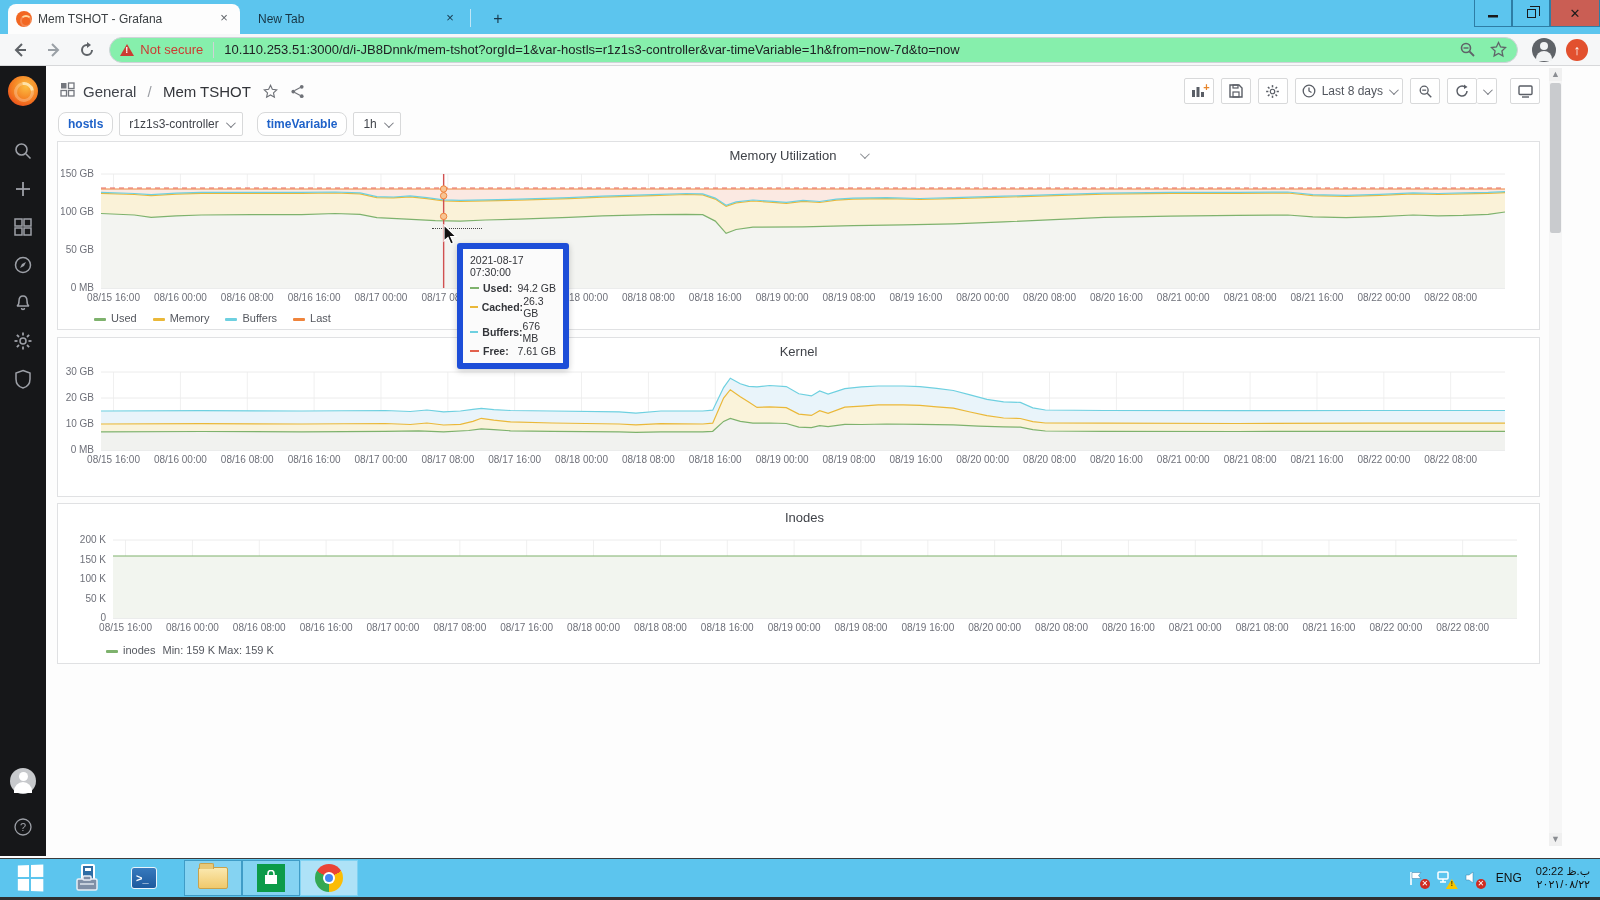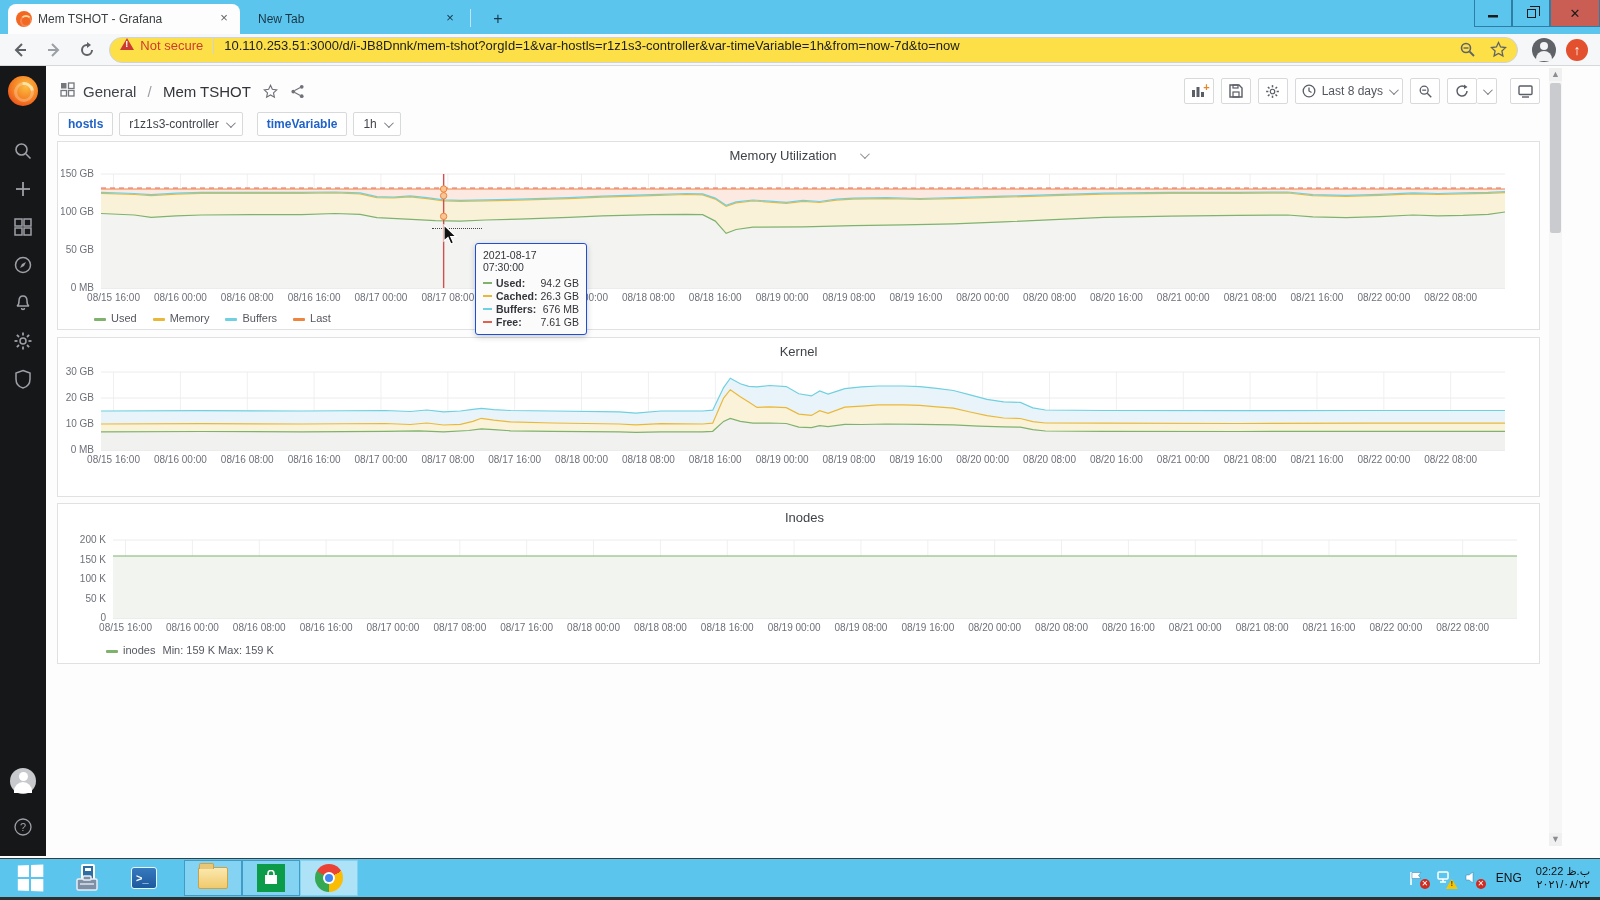--- a/index.html
+++ b/index.html
@@ -19,21 +19,21 @@
   .tabsep { position:absolute; left:470px; top:9px; width:1px; height:18px; background:#bfe6f7; }
   .winbtns { position:absolute; right:0; top:0; display:flex; }
   .winbtn { width:38px; height:27px; border:1px solid #2e7da5; border-top:none; display:flex; align-items:center; justify-content:center; color:#1a1a1a; font-size:12px; background:#5cc5ee; }
   .winbtn.close { background:#ca5e54; width:50px; }
   .restore-glyph { width:9px; height:9px; border:1.5px solid #1a1a1a; position:relative; background:#5cc5ee;}
   .restore-glyph::before{ content:""; position:absolute; left:2px; top:-4px; width:9px; height:9px; border:1.5px solid #1a1a1a; border-bottom:none; border-left:none; }
 
   .toolbar { position:absolute; left:0; top:34px; width:1600px; height:32px; background:#f6f7f8; border-bottom:1px solid #d7d8da; display:flex; align-items:center; }
   .navbtn { width:28px; height:28px; display:flex; align-items:center; justify-content:center; font-size:17px; color:#5f6368; margin-left:6px; }
   .navbtn.disabled { color:#b9bdc1; }
-  .omnibox { position:relative; margin-left:8px; width:1420px; height:26px; background:#fde047; border:1px solid #cfd3d8; border-radius:13px; display:flex; padding:0 10px; }
+  .omnibox { position:relative; margin-left:8px; width:1420px; height:26px; background:#86efac; border:1px solid #cfd3d8; border-radius:13px; display:flex; align-items:center; padding:0 10px; }
   .warn-tri { width:0; height:0; border-left:7px solid transparent; border-right:7px solid transparent; border-bottom:12px solid #cc3b32; position:relative; margin-right:6px; }
   .warn-tri::after { content:"!"; position:absolute; left:-2px; top:1px; color:#fff; font-size:9px; font-weight:bold; }
   .notsecure { color:#cc3b32; font-size:13px; margin-right:10px; }
   .url-sep { width:1px; height:16px; background:#d0d3d6; margin-right:10px; }
   .url { font-size:13px; color:#202124; white-space:nowrap; overflow:hidden; flex:1; }
   .omni-icons { display:flex; align-items:center; gap:14px; margin-left:8px; }
   .avatar-btn { width:24px; height:24px; border-radius:50%; background:#5f6368; margin-left:14px; position:relative; }
   .avatar-btn::before{ content:""; position:absolute; left:8px; top:4px; width:8px; height:8px; border-radius:50%; background:#f1f3f4; }
   .avatar-btn::after{ content:""; position:absolute; left:4px; top:13px; width:16px; height:10px; border-radius:8px 8px 0 0; background:#f1f3f4; }
   .update-btn { width:22px; height:22px; border-radius:50%; background:#e2502e; margin:0 12px 0 10px; color:#fff; display:flex; align-items:center; justify-content:center; font-size:14px; font-weight:bold; }
@@ -54,37 +54,37 @@
   .crumb { font-size:15px; color:#41444b; }
   .crumb .sep { color:#9a9da3; margin:0 7px; }
   .crumb-actions { display:flex; align-items:center; gap:12px; margin-left:12px; color:#6e7177; }
   .hdr-right { margin-left:auto; display:flex; align-items:center; gap:7px; }
   .hbtn { height:26px; min-width:30px; background:#fff; border:1px solid #d8d9da; border-radius:2px; display:flex; align-items:center; justify-content:center; color:#5a5e66; padding:0 6px; position:relative; }
   .hbtn.time { gap:6px; font-size:12px; color:#52565e; }
   .hbtn.chev { min-width:20px; padding:0 3px; margin-left:-7px; border-left:none; }
   .plus-badge { position:absolute; right:3px; top:2px; color:#e8862c; font-size:11px; font-weight:bold; }
 
   .gf-vars { position:absolute; left:12px; top:46px; display:flex; align-items:center; gap:6px; }
-  .var-label { height:24px; display:flex; align-items:center; padding:0 9px; border:1px solid #d8d9da; background:#fff; color:#1f62c9; font-size:12px; font-weight:bold; border-radius:2px; }
+  .var-label { height:24px; display:flex; align-items:center; padding:0 9px; border:1px solid #d8d9da; background:#fff; color:#1f62c9; font-size:12px; font-weight:bold; border-radius:8px; }
   .var-value { height:24px; display:flex; align-items:center; gap:7px; padding:0 9px; border:1px solid #d8d9da; background:#fff; color:#41444b; font-size:12px; border-radius:2px; margin-right:8px; }
   .chev-down { width:7px; height:7px; border-right:1.5px solid #7b7e85; border-bottom:1.5px solid #7b7e85; transform:rotate(45deg) translateY(-2px); display:inline-block; }
 
   .panel { position:absolute; left:11px; width:1483px; background:#fff; border:1px solid #e0e1e3; }
   .panel-title { height:22px; display:flex; align-items:center; justify-content:center; gap:24px; font-size:13px; color:#3f4248; padding-top:4px; }
   .panel-legend { display:flex; align-items:center; gap:16px; padding:2px 0 0 36px; font-size:11px; color:#55585f; height:22px; }
   .panel-legend .sw { display:inline-block; width:12px; height:3px; border-radius:1px; margin-right:5px; vertical-align:middle; }
   .panel-legend .extra { color:#55585f; margin-left:4px; }
 
   
   .scrollbar { position:absolute; left:1503px; top:2px; width:13px; height:778px; background:#f6f6f6; }
   .sb-arrow { position:absolute; left:0; width:13px; height:13px; color:#8a8d92; font-size:9px; text-align:center; line-height:13px; background:#f0f0f0; }
   .sb-thumb { position:absolute; left:1px; top:15px; width:11px; height:150px; background:#c9cbce; border-radius:2px; }
 
   
-  .gtooltip { position:absolute; left:475px; top:243px; width:112px; background:#fbfbfb; border:1px solid #1d4ed8; border-radius:3px; box-shadow:0 2px 6px rgba(0,0,0,0.2); padding:5px 7px; font-size:10.5px; color:#333; z-index:40; }
+  .gtooltip { position:absolute; left:457px; top:243px; width:112px; background:#fbfbfb; border:6px solid #1d4ed8; border-radius:3px; box-shadow:0 2px 6px rgba(0,0,0,0.2); padding:5px 7px; font-size:10.5px; color:#333; z-index:40; }
   .gtooltip .tt-time { margin-bottom:4px; color:#33353a; }
   .tt-row { display:flex; align-items:center; margin:1px 0; }
   .tt-row .dash { width:9px; height:2px; margin-right:4px; }
   .tt-row .nm { color:#33353a; font-weight:bold; }
   .tt-row .val { margin-left:auto; color:#33353a; }
   .cursor { position:absolute; left:443px; top:224px; z-index:50; }
   .ants { position:absolute; left:432px; top:228px; width:50px; border-top:1.5px dotted #444; z-index:45; }
 
   
   .taskbar { position:absolute; left:0; top:858px; width:1600px; height:42px; background:#5cc5ee; border-top:1px solid #3c3c3c; border-bottom:3px solid #2f2f2f; display:flex; align-items:center; }

